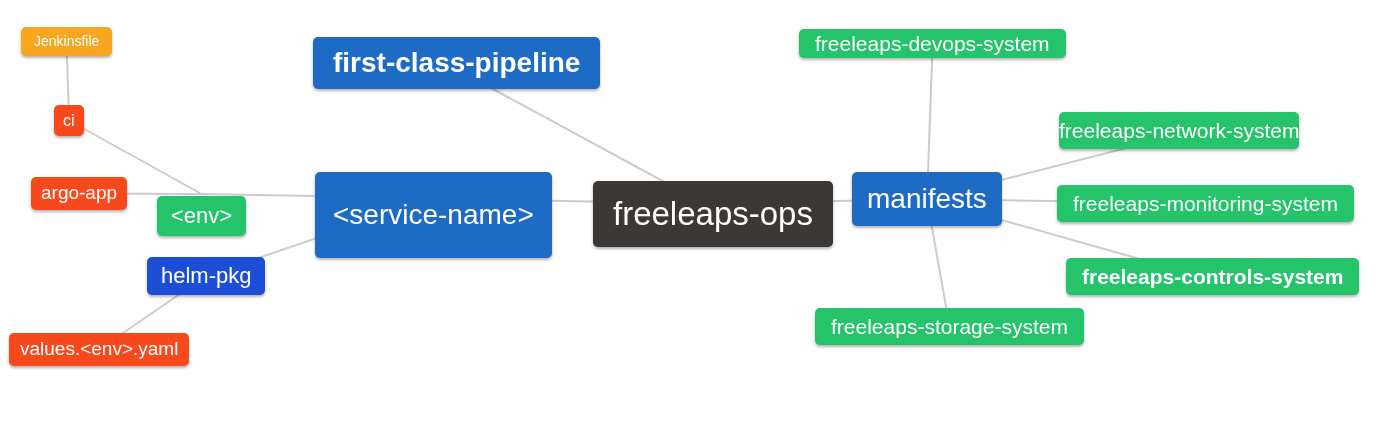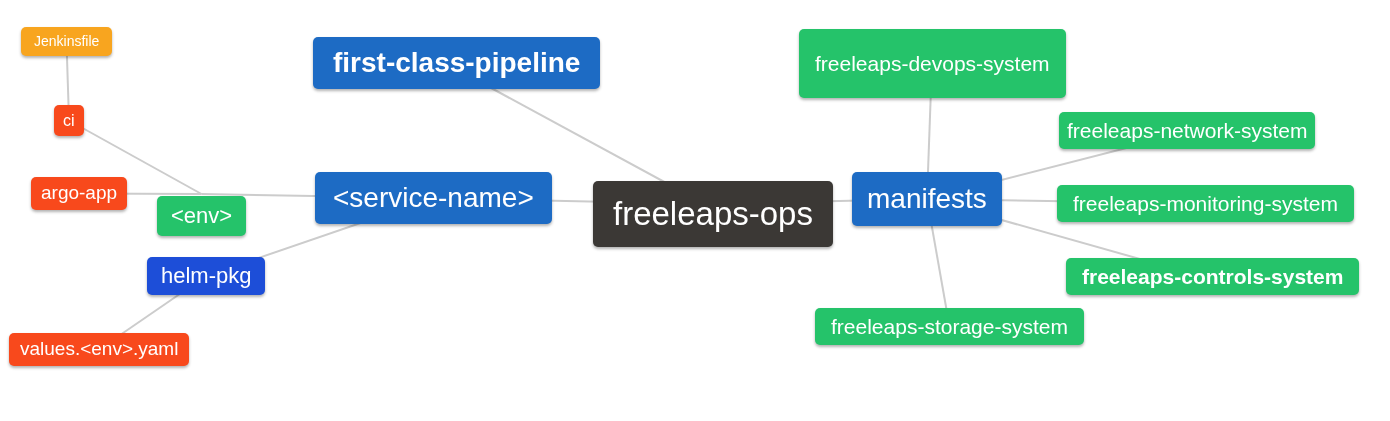--- a/index.html
+++ b/index.html
@@ -36,25 +36,25 @@
     text-align: center;
   }
   
   .n-jenkinsfile       { left: 21px;   top: 27px;  font-size: 14px; padding: 6px 13px; }
   .n-ci                { left: 54px;   top: 105px; font-size: 16px; padding: 6px 9px;  }
   .n-argo-app          { left: 31px;   top: 177px; font-size: 19px; padding: 5px 10px; }
   .n-env               { left: 157px;  top: 174px; font-size: 22px; padding: 7px 14px; margin-top: 22px; }
   .n-helm-pkg          { left: 147px;  top: 257px; font-size: 22px; padding: 6px 14px; }
   .n-values-yaml       { left: 9px;    top: 333px; font-size: 19px; padding: 5px 11px; }
   .n-pipeline          { left: 313px;  top: 37px;  font-size: 28px; padding: 9px 20px; }
-  .n-service-name      { left: 315px;  top: 172px; font-size: 28px; padding: 9px 18px; }
+  .n-service-name      { left: 315px;  top: 172px; font-size: 28px; padding: 26px 18px; }
   .n-ops               { left: 585px;  top: 181px; font-size: 33px; padding: 13px 20px; margin-left: 8px; }
   .n-manifests         { left: 852px;  top: 172px; font-size: 28px; padding: 10px 15px; }
-  .n-devops-system     { left: 799px;  top: 29px;  font-size: 21px; padding: 22px 16px; }
-  .n-network-system    { left: 1059px; top: 112px; font-size: 21px; padding: 6px 8px; }
+  .n-devops-system     { left: 799px;  top: 29px;  font-size: 21px; padding: 2px 16px; }
+  .n-network-system    { left: 1059px; top: 112px; font-size: 21px; padding: 6px 0; }
   .n-monitoring-system { left: 1057px; top: 185px; font-size: 21px; padding: 6px 16px; }
   .n-controls-system   { left: 1066px; top: 258px; font-size: 21px; padding: 6px 16px; font-weight: bold; }
   .n-storage-system    { left: 815px;  top: 308px; font-size: 21px; padding: 6px 16px; }
 </style>
 </head>
 <body>
 
 <div class="canvas" style="background: rgb(255, 255, 255);">
 
   <svg class="edge-layer" width="1390" height="421" viewBox="0 0 1390 421">

